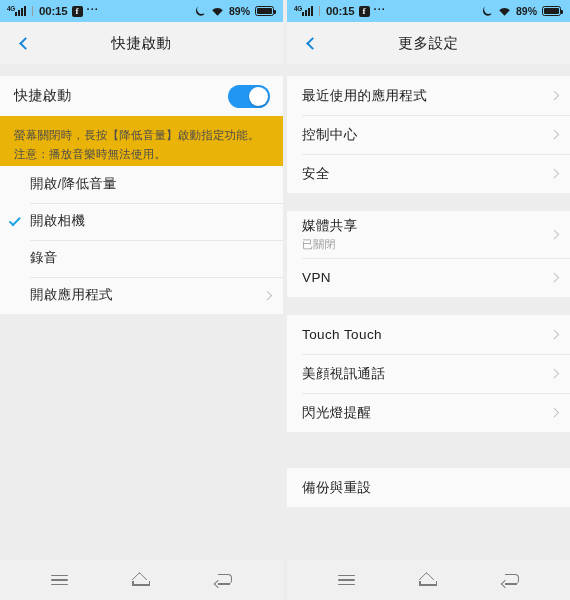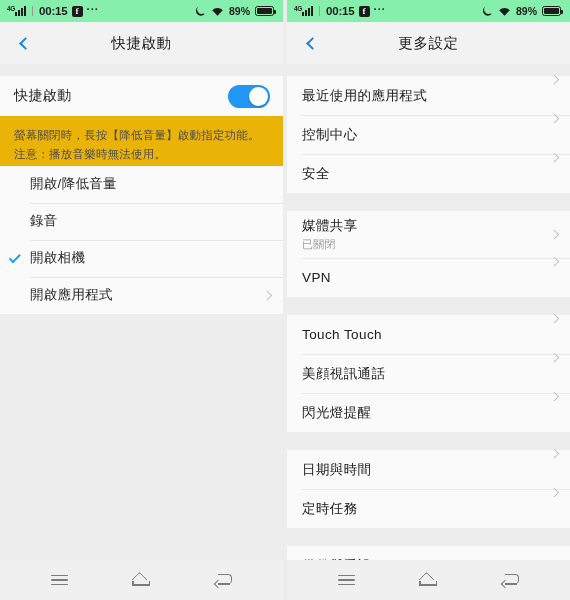--- a/index.html
+++ b/index.html
@@ -13,21 +13,21 @@
   .phone {
     width: 283px; height: 600px;
     background: #f0f0f0;
     position: relative;
     display: flex; flex-direction: column;
   }
   .phone.right { margin-left: 4px; width: 283px; }
 
   
   .statusbar {
-    height: 22px; background: #86efac;
+    height: 22px; background: #7dd3fc;
     display: flex; align-items: center;
     padding: 0 9px 0 7px;
     font-size: 11px; color: #1c1c1c; font-weight: bold;
     flex: 0 0 22px;
   }
   .sb-left { display: flex; align-items: center; gap: 4px; }
   .sb-right { display: flex; align-items: center; gap: 5px; margin-left: auto; }
   .net-label { font-size: 6.5px; font-weight: bold; line-height: 1; position: relative; top: -4px; letter-spacing: -0.3px;}
   .sig { display: flex; align-items: flex-end; gap: 1px; height: 10px; }
   .sig i { display: block; width: 2px; background: #1c1c1c; }
@@ -127,21 +127,21 @@
   .opt-label { font-size: 13.5px; color: #2a2a2a; letter-spacing: 0.3px; }
   .chev-right {
     margin-left: auto; width: 6.5px; height: 6.5px;
     border-top: 1.6px solid #bdbdbd; border-right: 1.6px solid #bdbdbd;
     transform: rotate(45deg);
   }
 
   
   .group { background: #fafafa; }
   .set-row {
-    min-height: 39px; display: flex; 
+    min-height: 39px; display: flex; align-items: center;
     padding: 0 13px 0 15px; position: relative; cursor: pointer;
   }
   .set-row.tall { min-height: 47px; align-items: center; }
   .set-row + .set-row::before {
     content: ""; position: absolute; left: 15px; right: 0; top: 0;
     height: 1px; background: #e9e9e9;
   }
   .set-text { display: flex; flex-direction: column; justify-content: center; gap: 2px; }
   .set-label { font-size: 13.5px; color: #202020; letter-spacing: 0.4px; }
   .set-sub { font-size: 11px; color: #9d9d9d; letter-spacing: 0.2px; }
@@ -246,29 +246,29 @@
 
 
       <div class="list">
 
         <div class="opt-row">
           <span class="opt-check"></span>
           <span class="opt-label">開啟/降低音量</span>
         </div>
 
         <div class="opt-row">
+          <span class="opt-check">
+            <span class="tick"></span>
+          </span>
+          <span class="opt-label">開啟相機</span>
+        </div>
+
+        <div class="opt-row">
           <span class="opt-check"></span>
           <span class="opt-label">錄音</span>
-        </div>
-
-        <div class="opt-row">
-          <span class="opt-check">
-            <span class="tick"></span>
-          </span>
-          <span class="opt-label">開啟相機</span>
         </div>
 
 
         <div class="opt-row">
           <span class="opt-check"></span>
           <span class="opt-label">開啟應用程式</span>
           <span class="chev-right"></span>
         </div>
 
       </div>
@@ -400,34 +400,20 @@
         <div class="set-row">
           <span class="set-text">
             <span class="set-label">閃光燈提醒</span>
           </span>
           <span class="chev-right"></span>
         </div>
       </div>
 
       <div class="gap g18"></div>
 
-      <div class="group">
-        <div class="set-row">
-          <span class="set-text">
-            <span class="set-label">日期與時間</span>
-          </span>
-          <span class="chev-right"></span>
-        </div>
-        <div class="set-row">
-          <span class="set-text">
-            <span class="set-label">定時任務</span>
-          </span>
-          <span class="chev-right"></span>
-        </div>
-      </div>
 
       <div class="gap g18"></div>
 
       <div class="group">
         <div class="set-row">
           <span class="set-text">
             <span class="set-label">備份與重設</span>
           </span>
 
         </div>

